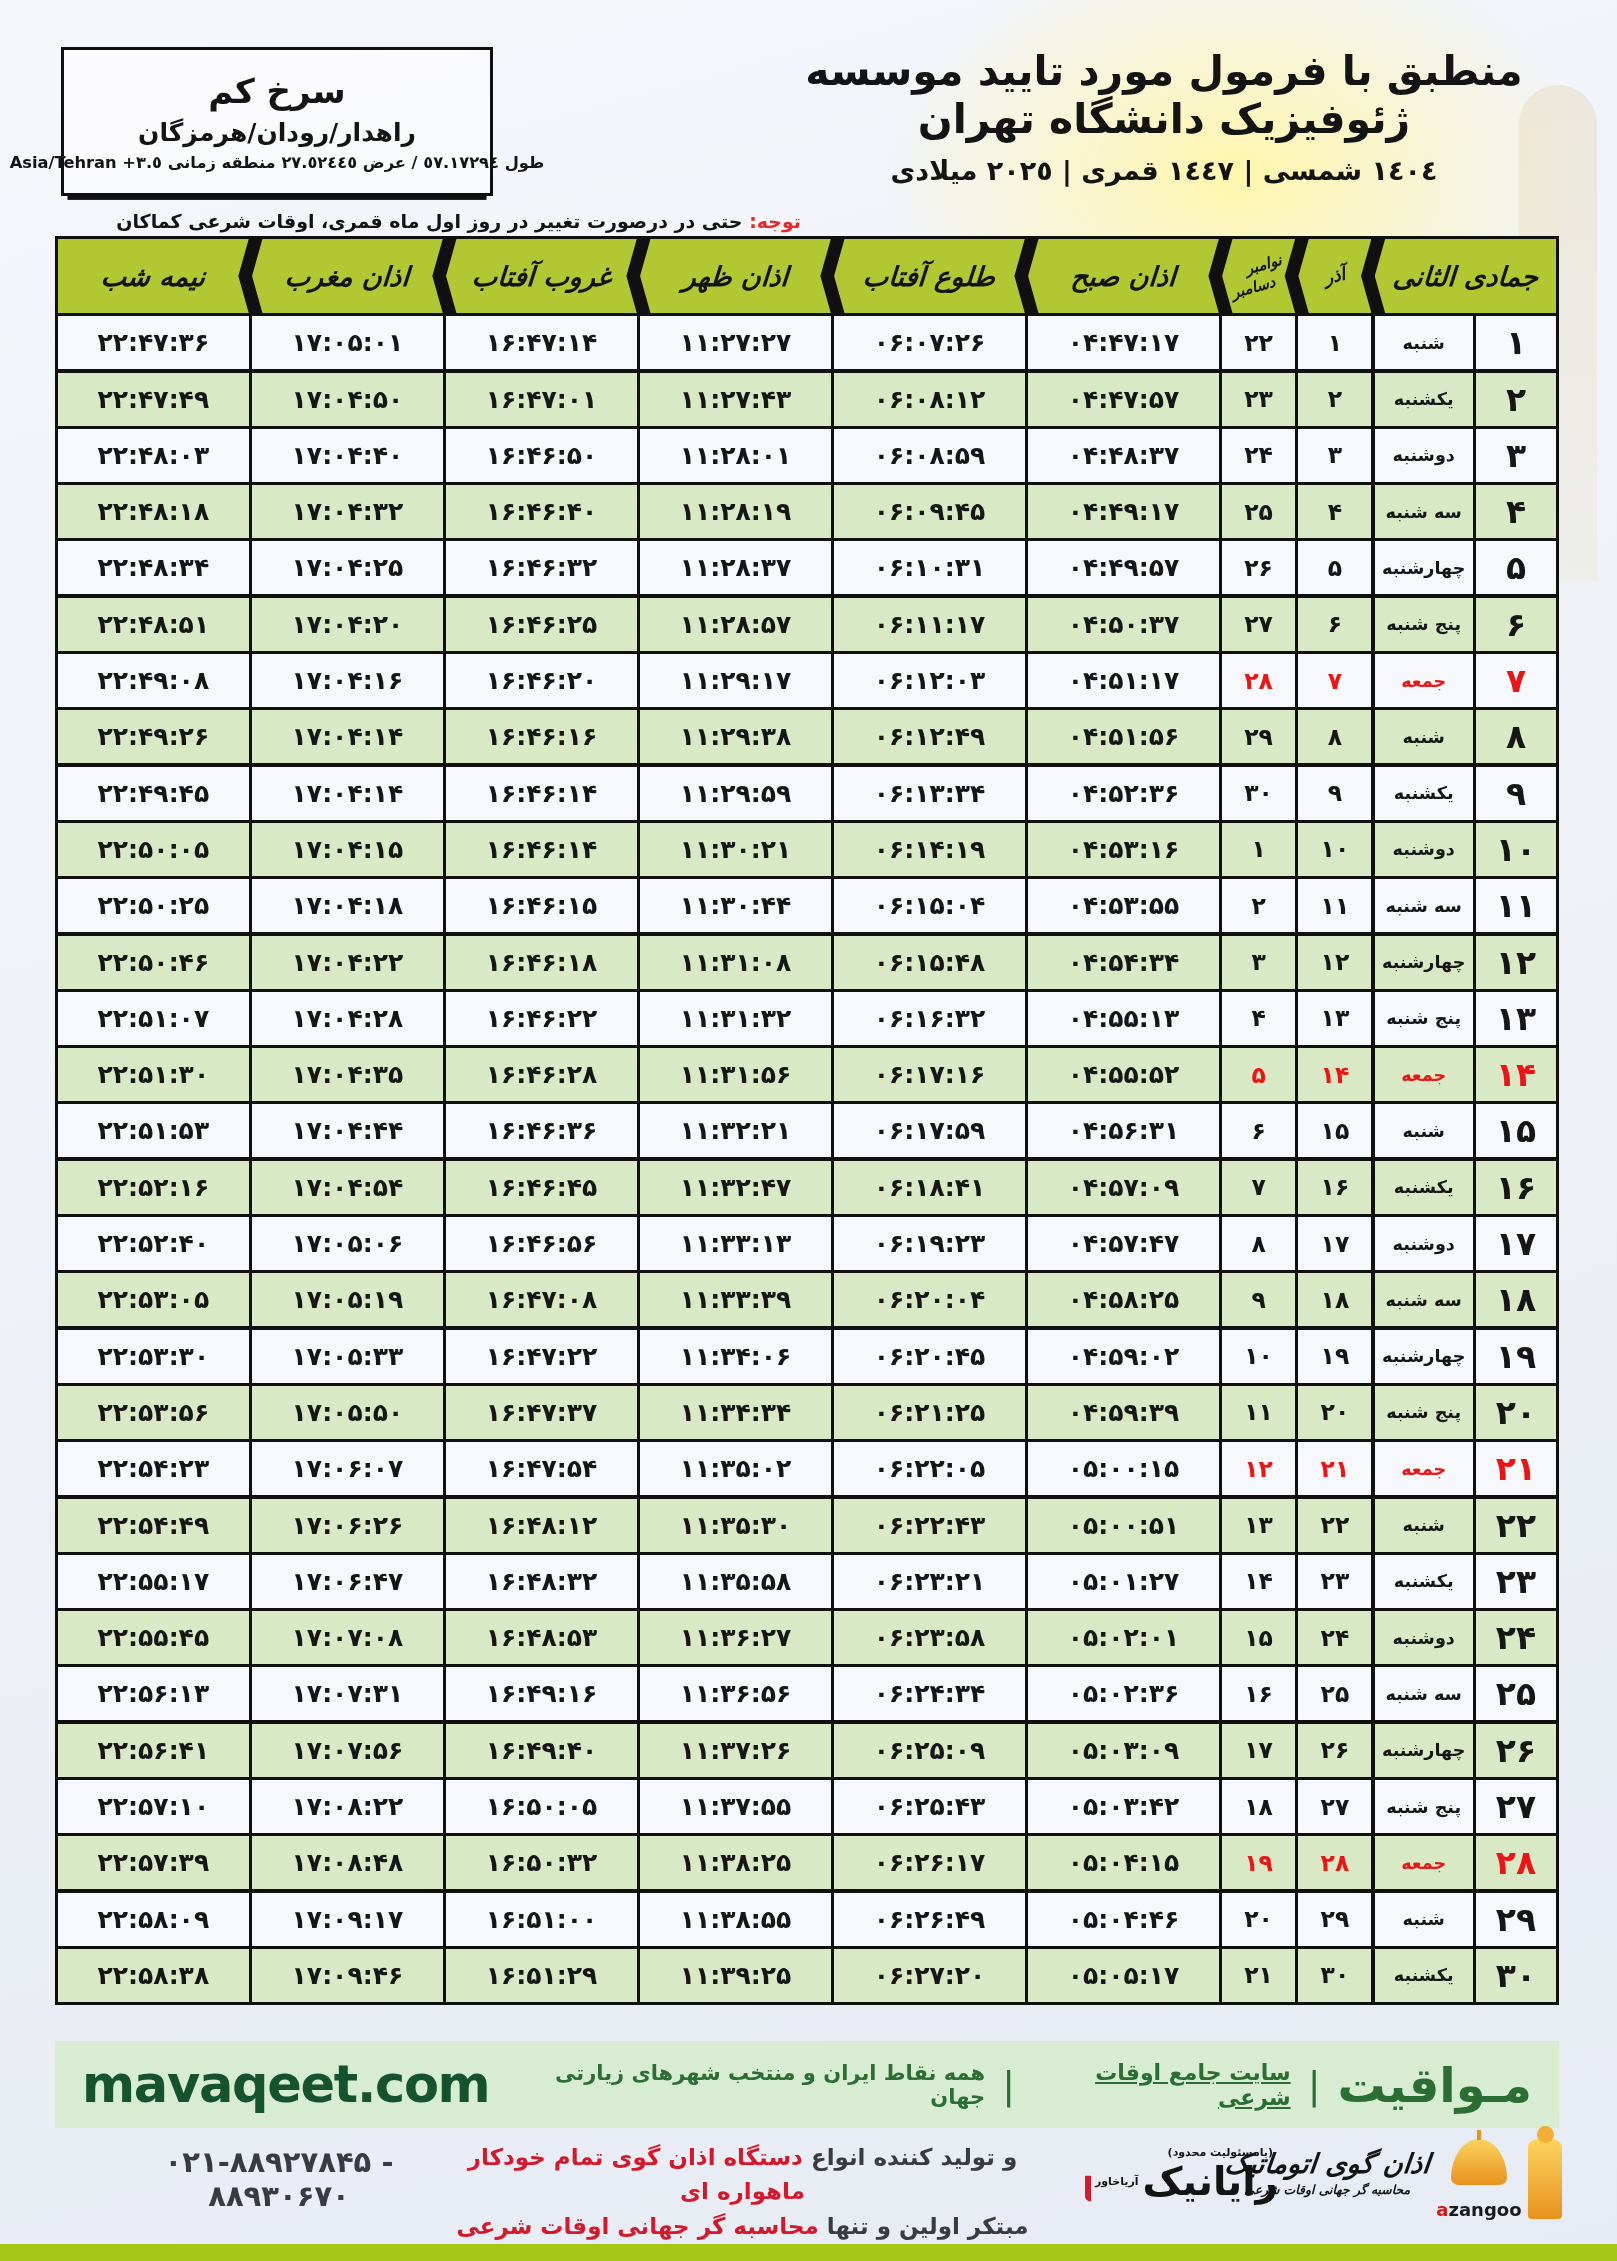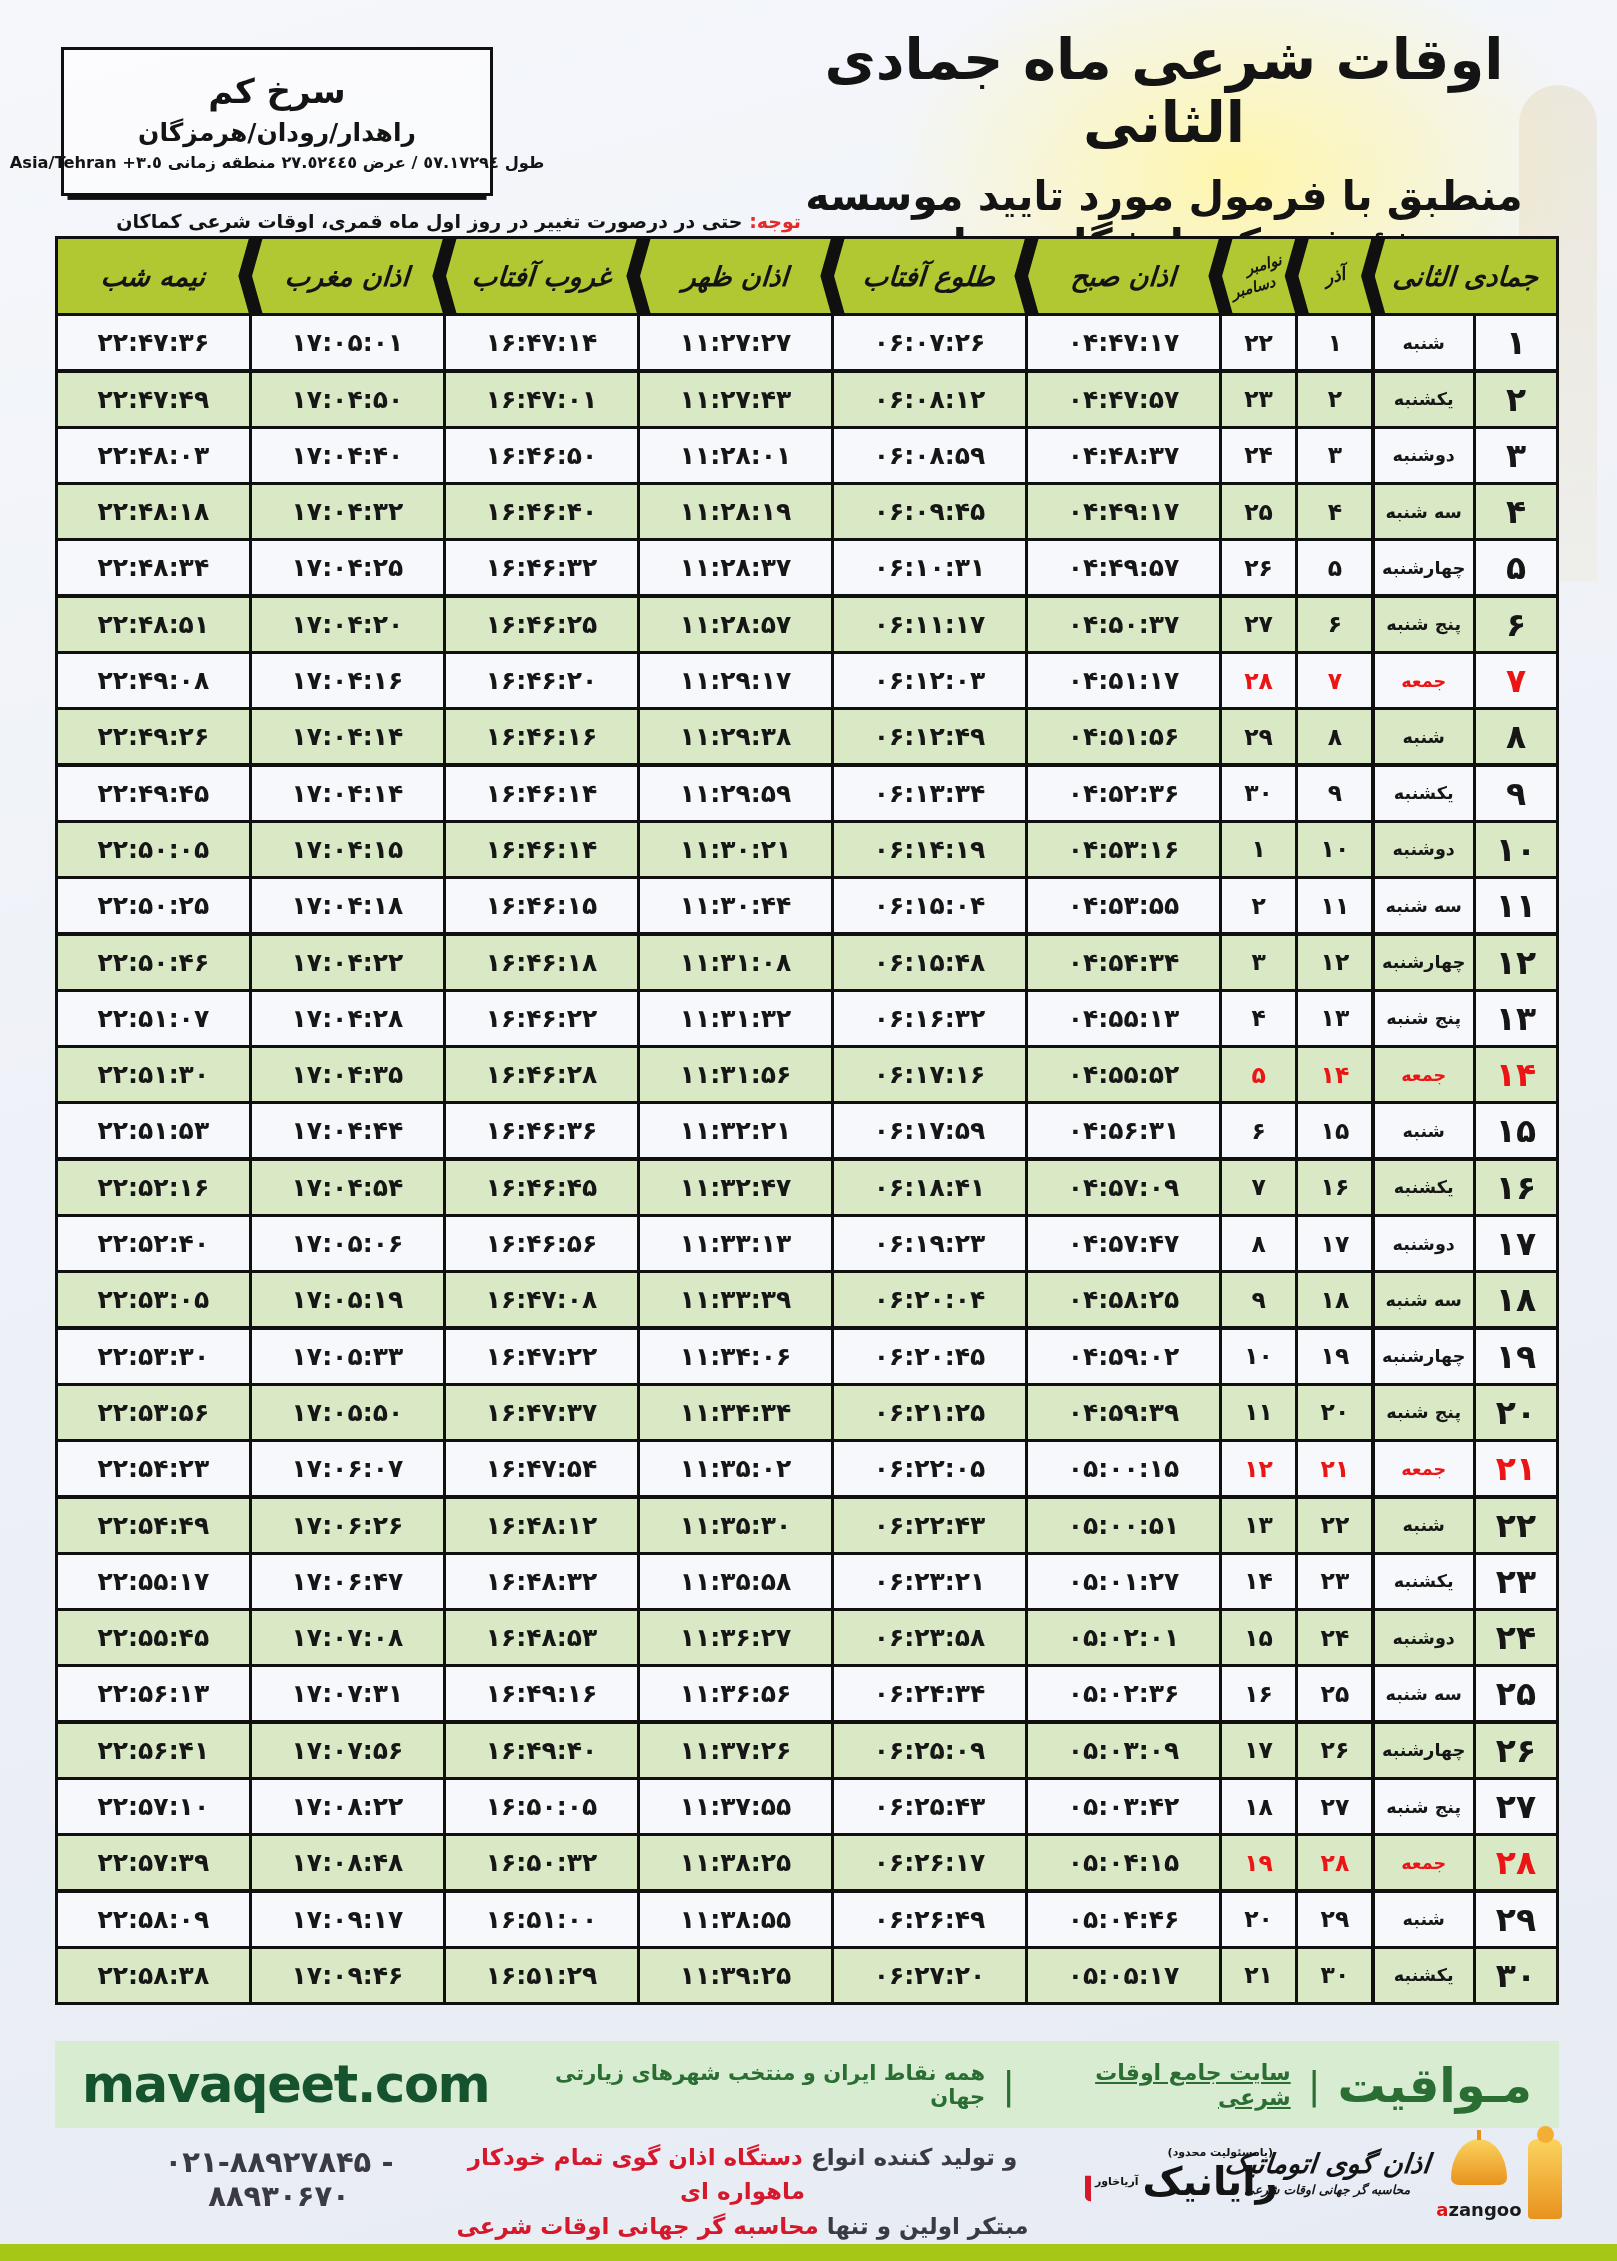--- a/index.html
+++ b/index.html
@@ -106,21 +106,20 @@
   <div class="minaret-bg"></div>
   <div class="mosaic-bg"></div>
 
   <div class="loc-box">
     <div class="loc-name">سرخ کم</div>
     <div class="loc-region">راهدار/رودان/هرمزگان</div>
     <div class="loc-coords">طول ٥٧.١٧٢٩٤ / عرض ٢٧.٥٢٤٤٥ منطقه زمانی ٣.٥+ Asia/Tehran</div>
   </div>
 
   <div class="title-block">
-    <h1 class="title">اوقات شرعی ماه جمادی الثانی</h1>
     <div class="subtitle">منطبق با فرمول مورد تایید موسسه ژئوفیزیک دانشگاه تهران</div>
     <div class="dates">١٤٠٤ شمسی | ١٤٤٧ قمری | ٢٠٢٥ میلادی</div>
   </div>
 
   <div class="notice">
     <span class="lbl">توجه:</span>
     <span>حتی در درصورت تغییر در روز اول ماه قمری، اوقات شرعی کماکان برای روزهای شمسی و میلادی معتبر است.</span>
   </div>
 
   <div class="grid" id="grid">

